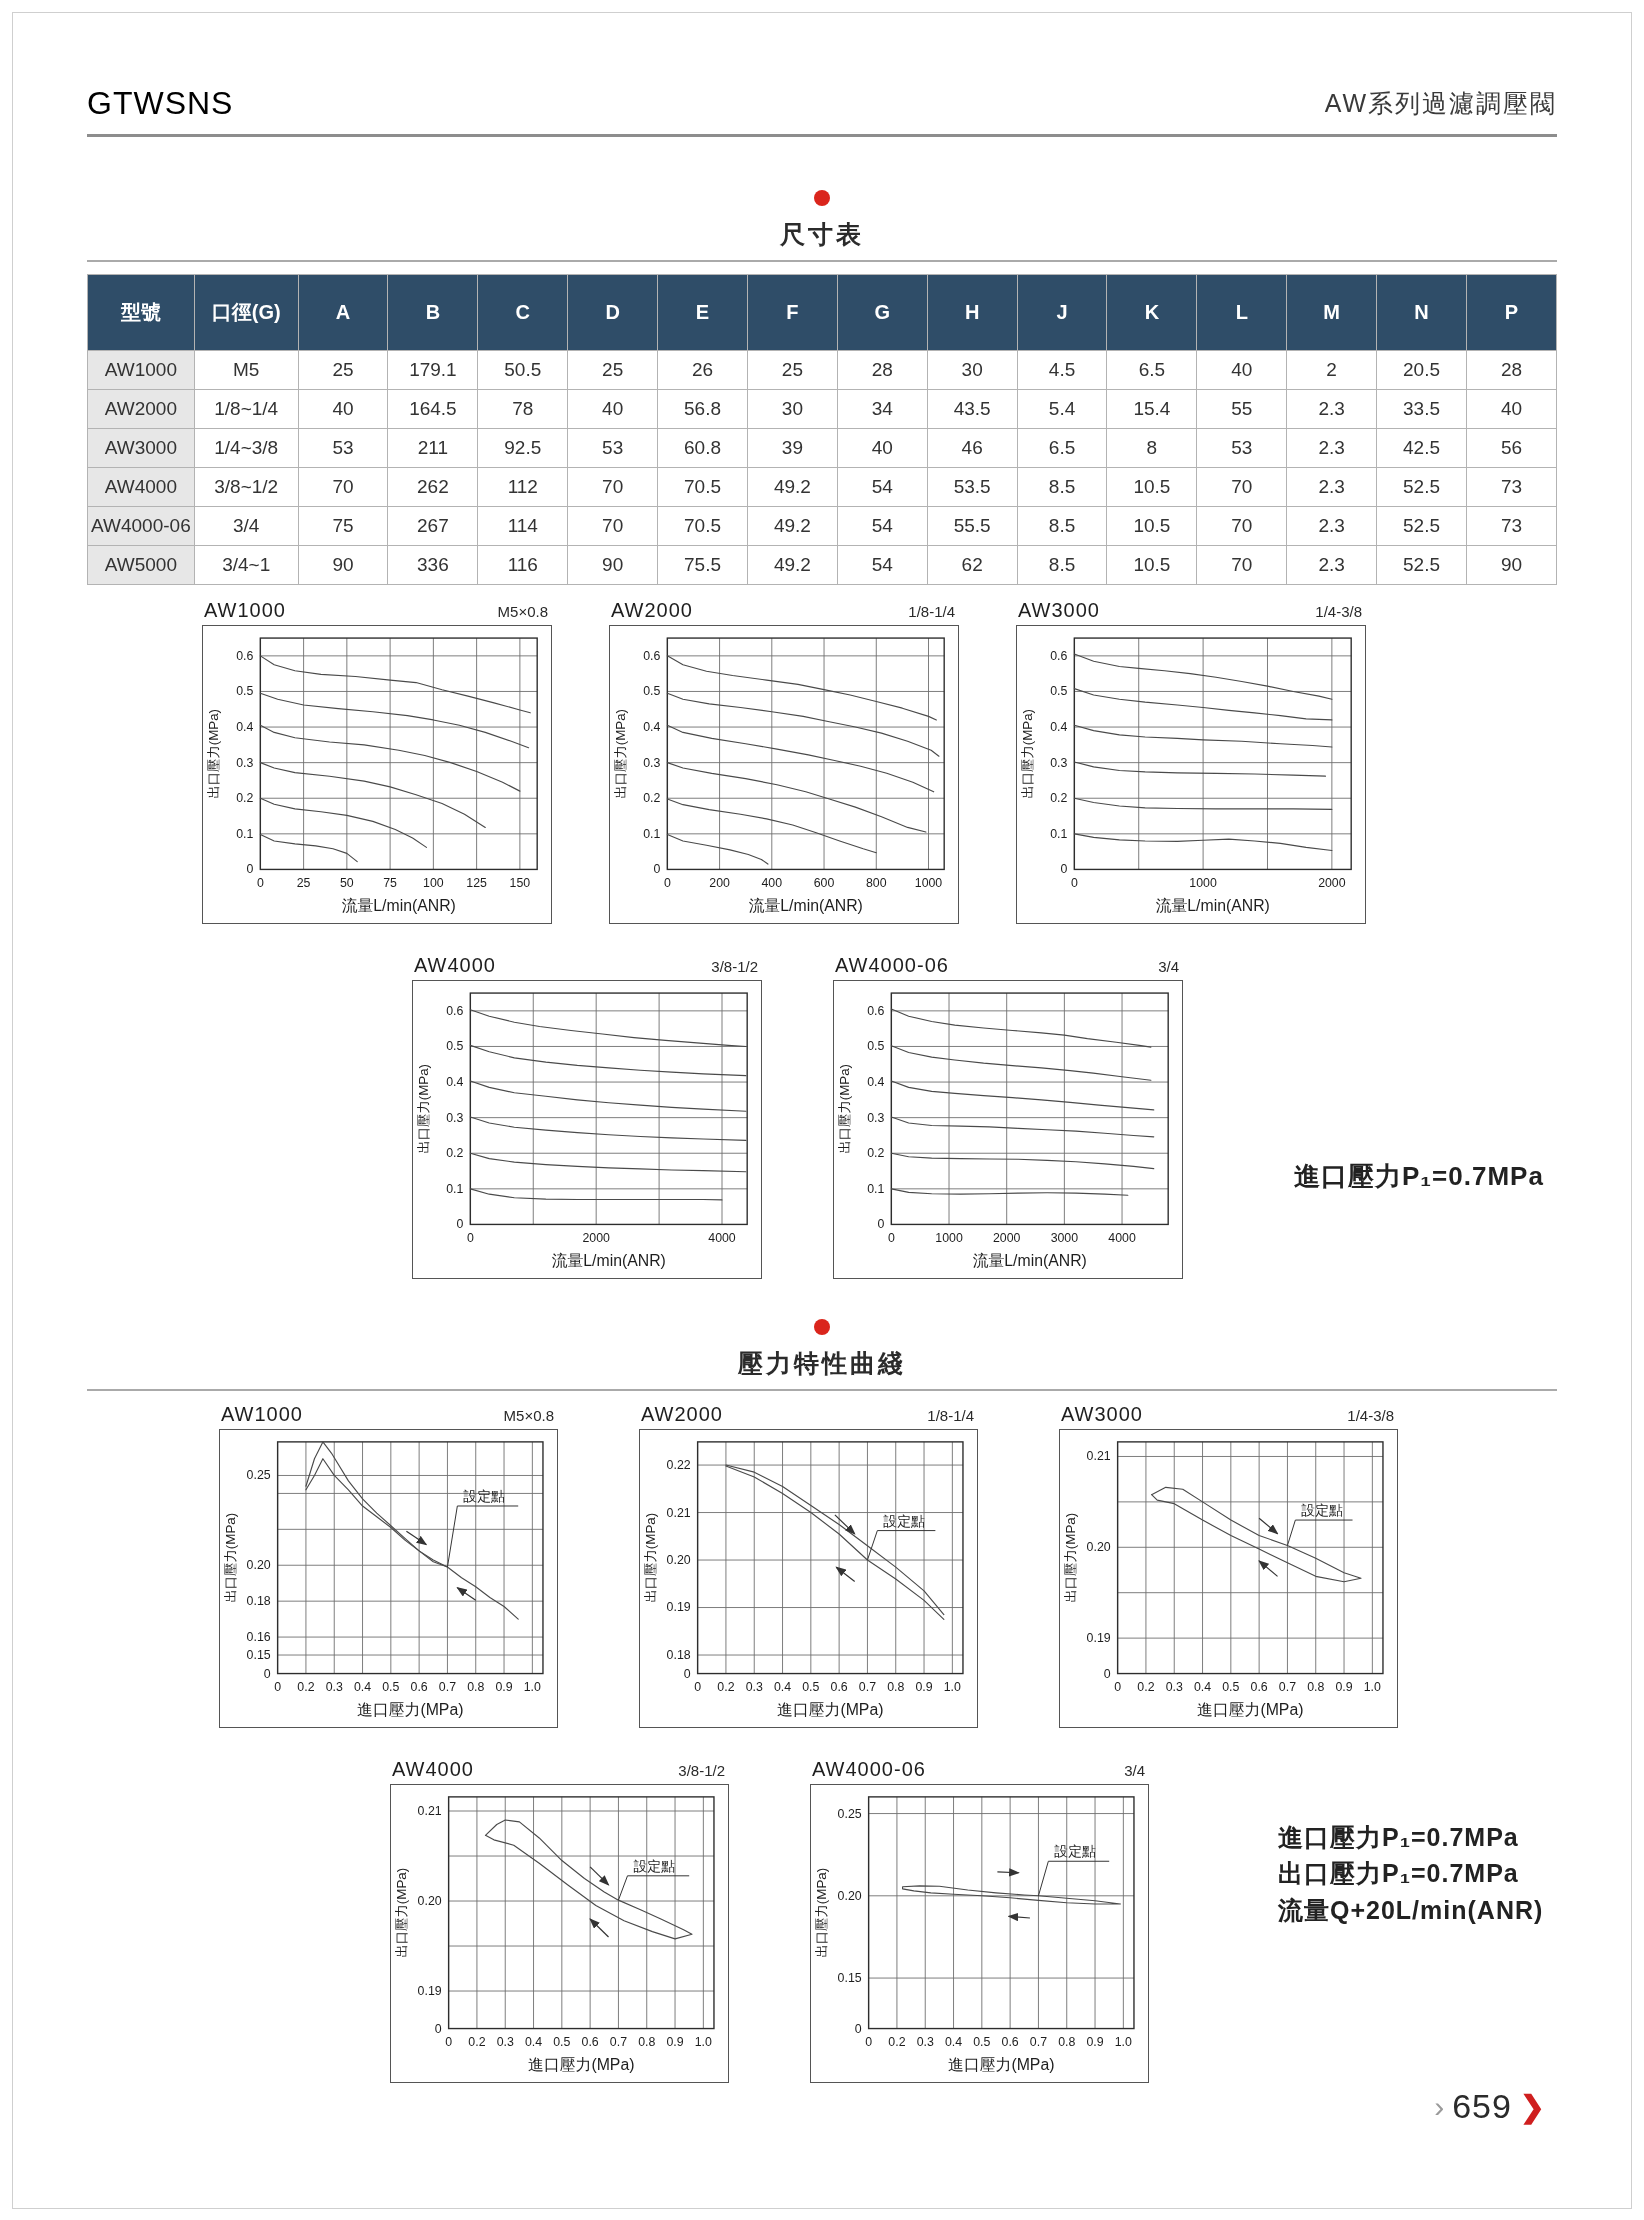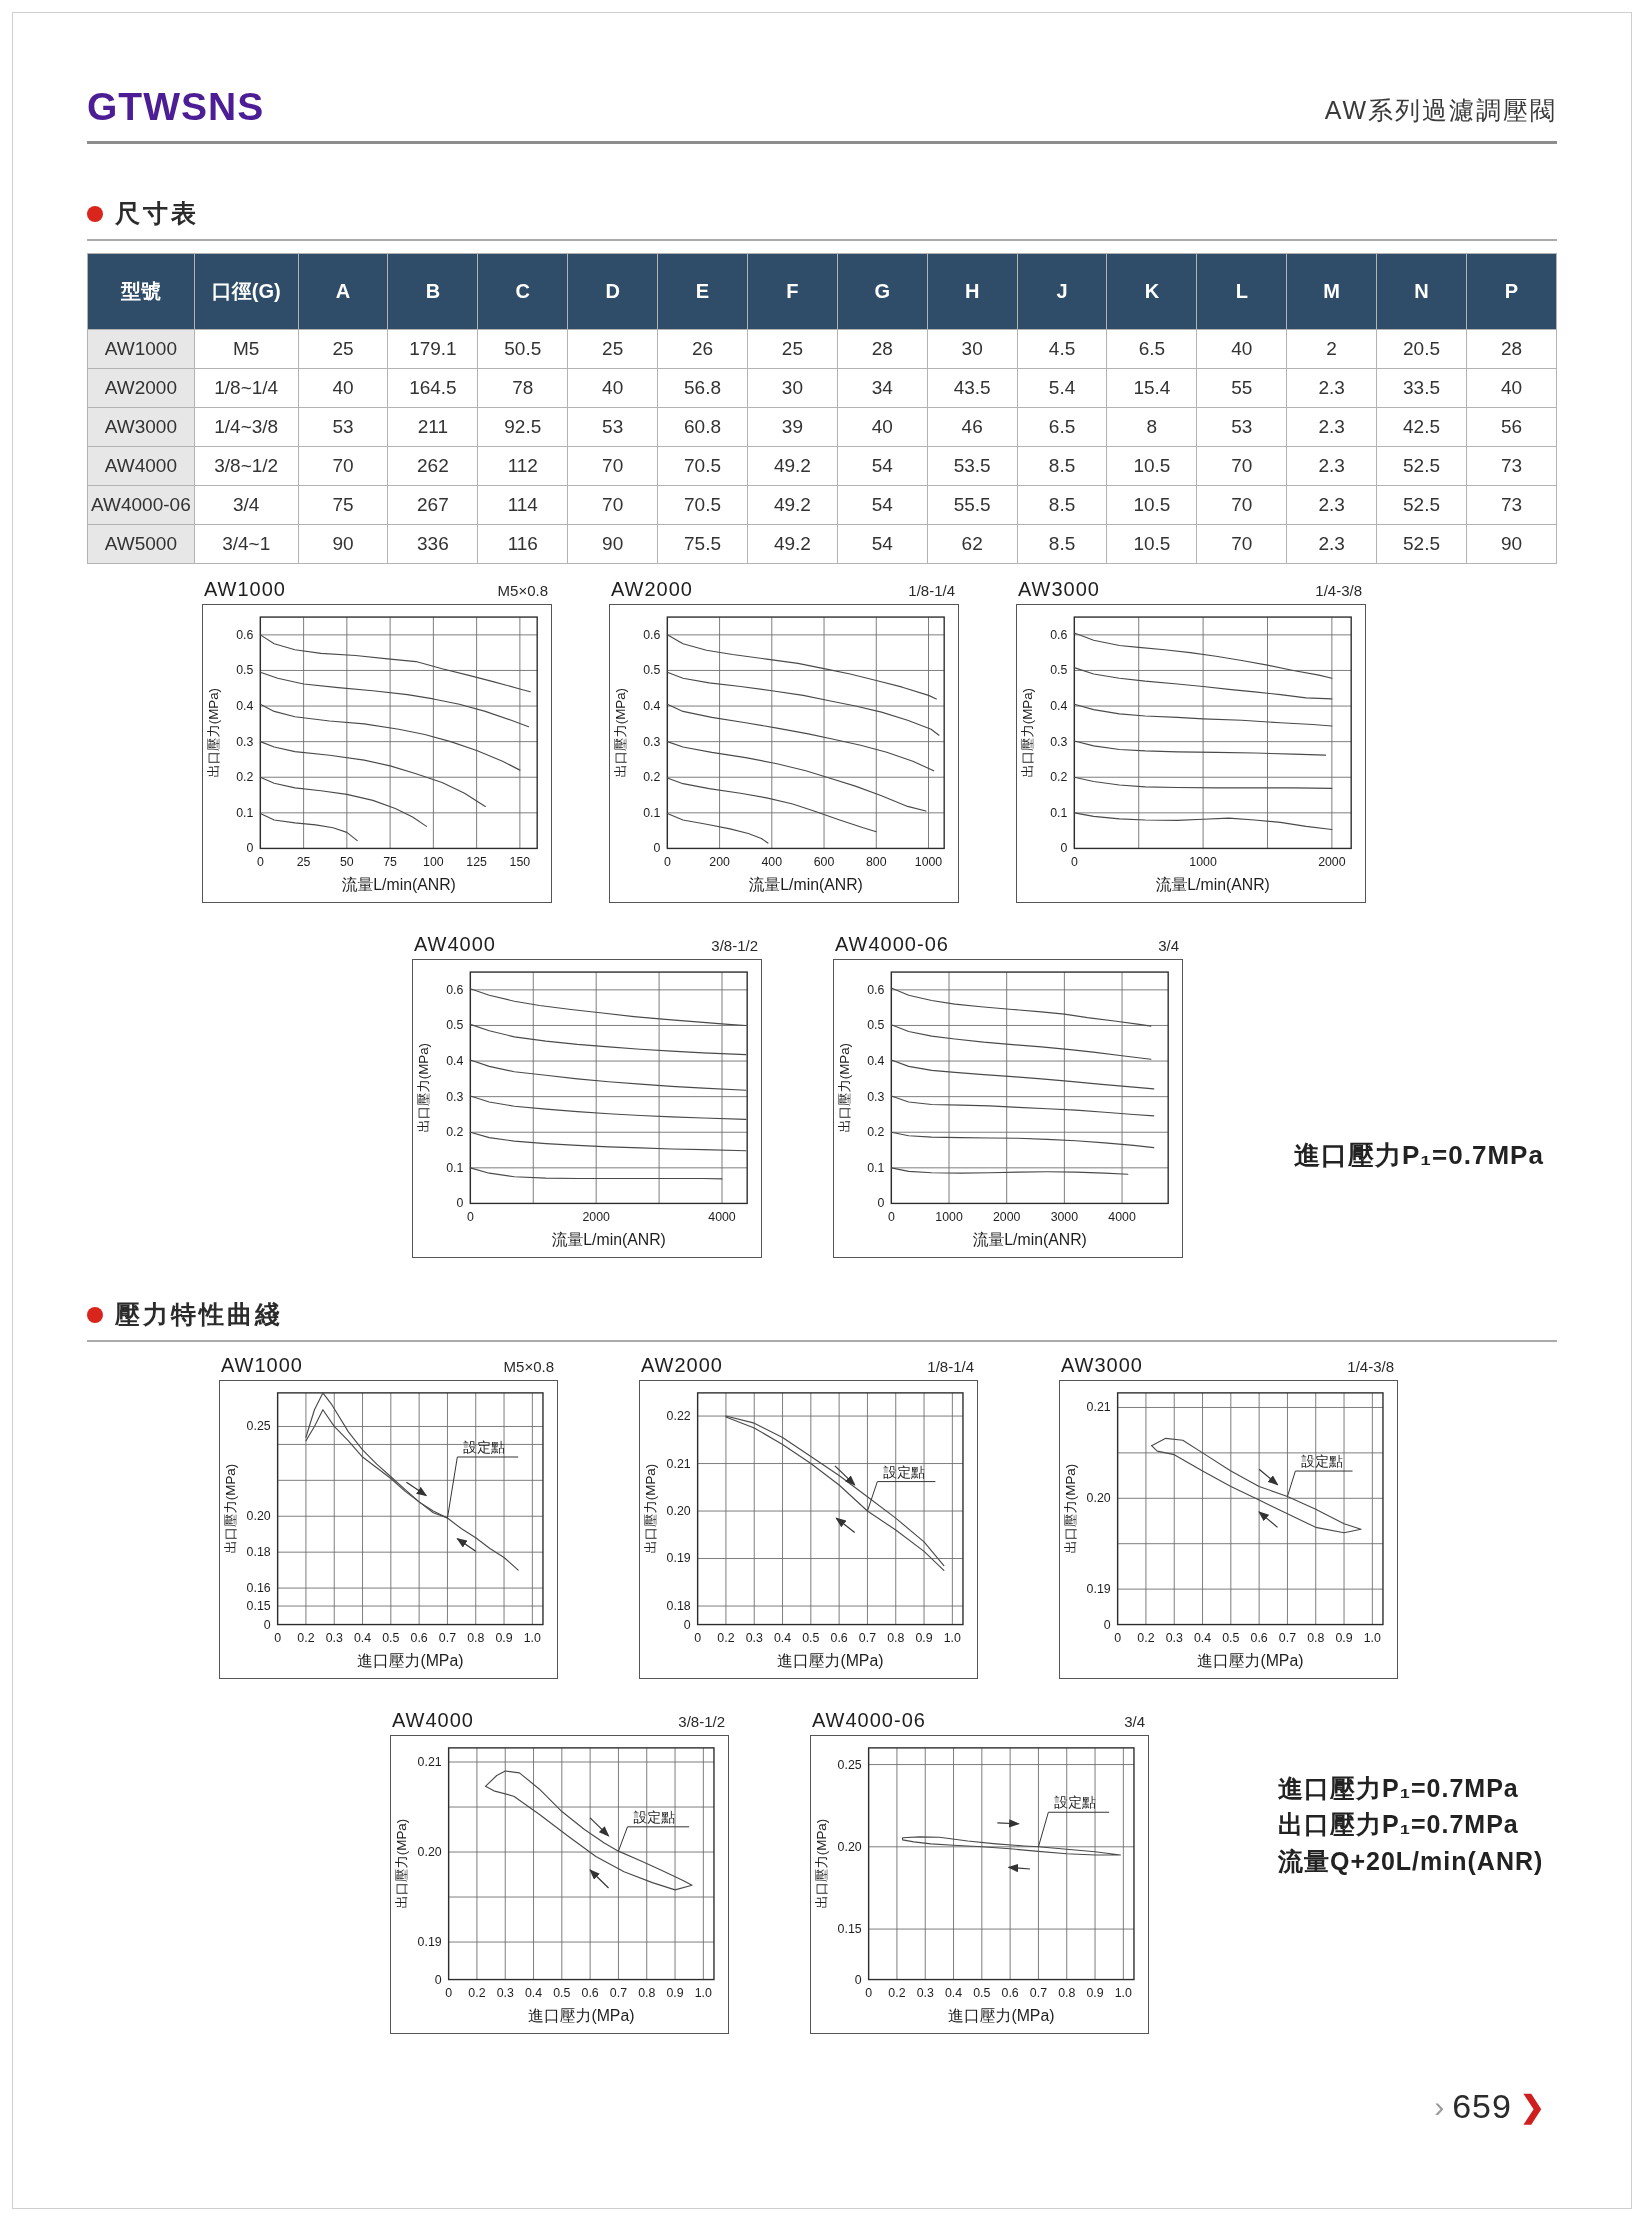--- a/index.html
+++ b/index.html
@@ -1,24 +1,24 @@
 <!DOCTYPE html>
 <html><head>
 <meta charset="utf-8">
 <style>
   html,body{margin:0;padding:0;background:#fff;}
   body{width:1644px;height:2221px;position:relative;font-family:"Liberation Sans",sans-serif;color:#222;}
   .frame{position:absolute;inset:12px;border:1px solid #cfcfcf;pointer-events:none;}
   .content{position:relative;padding:0 75px;}
   
   .hdr{display:flex;justify-content:space-between;align-items:flex-end;margin:0 12px;padding-top:85px;padding-bottom:12px;border-bottom:3px solid #8d8d8d;}
-  .brand{font-size:39px;font-weight:700;letter-spacing:1px;color:#4c1d95;}
+  .brand{font-size:32px;font-weight:400;letter-spacing:1px;color:#000000;}
   .doc-title{font-size:25px;color:#3a3a3a;letter-spacing:2px;padding-bottom:2px;}
   
-  .sec-head{display:flex;align-items:center;gap:12px;margin:4px 12px;border-bottom:2px solid #aaa;padding-bottom:9px;}
+  .sec-head{display:flex;align-items:center;gap:12px;margin:4px 12px;border-bottom:2px solid #aaa;padding-bottom:9px;flex-direction:column;}
   .sec-head .dot{width:16px;height:16px;border-radius:50%;background:#da251c;flex:0 0 auto;}
   .sec-head .sec-title{font-size:25px;font-weight:bold;color:#2b2b2b;letter-spacing:3px;}
   .mt-dim{margin-top:53px;}
   .mt-flow{margin-top:46px;}
   .mt-press{margin-top:40px;}
   
   table.dim{border-collapse:collapse;width:calc(100% - 24px);margin:12px 12px 0 12px;table-layout:fixed;}
   table.dim th,table.dim td{border:1px solid #b3b3b3;text-align:center;}
   table.dim th{background:#2f4d68;color:#fff;font-size:20px;font-weight:bold;padding:24px 0;}
   table.dim td{font-size:19px;color:#333;padding:8px 0;background:#fff;}

